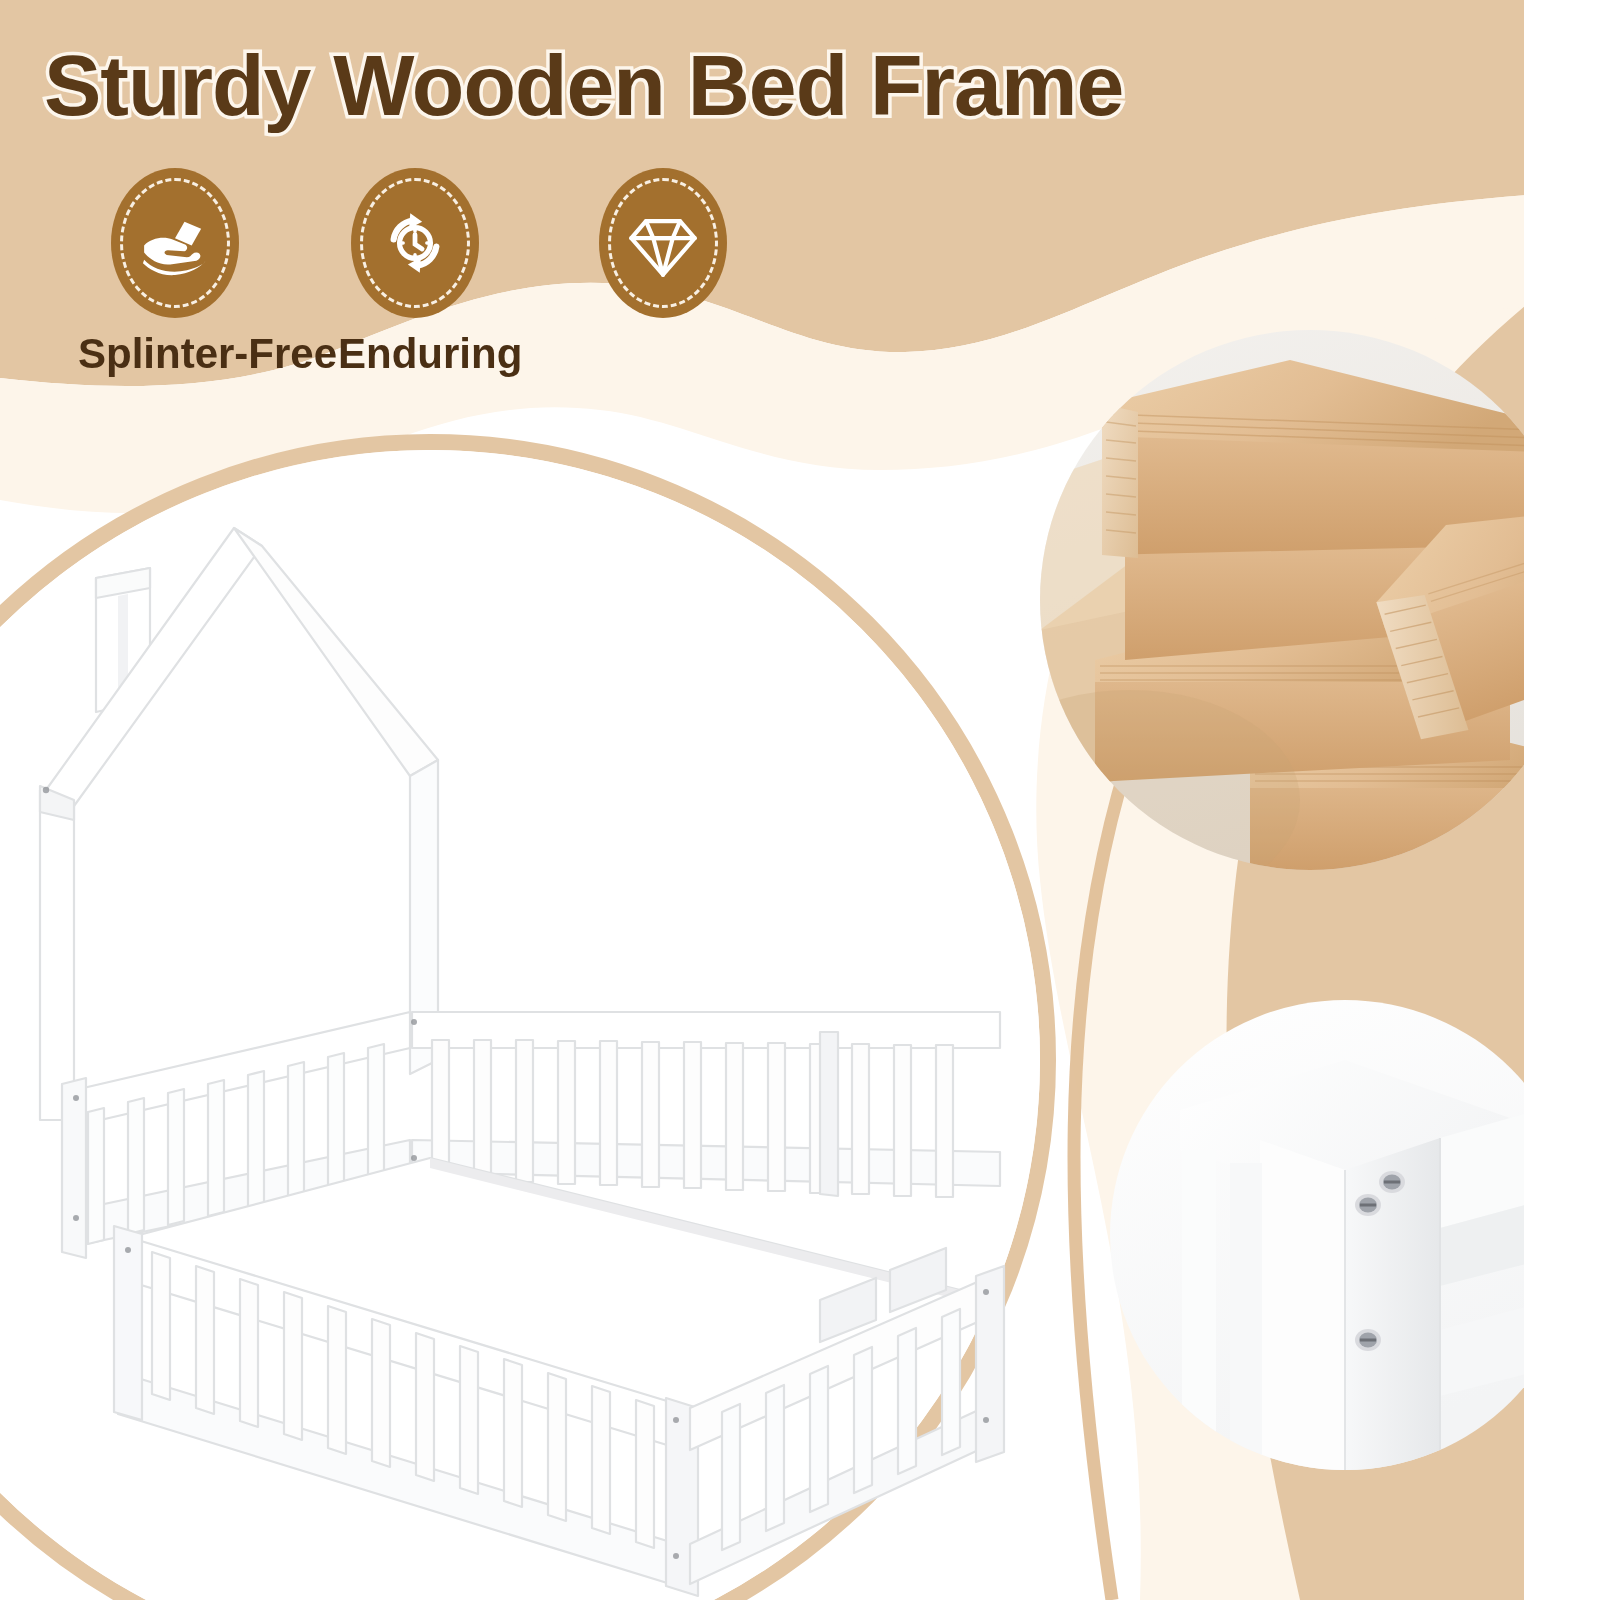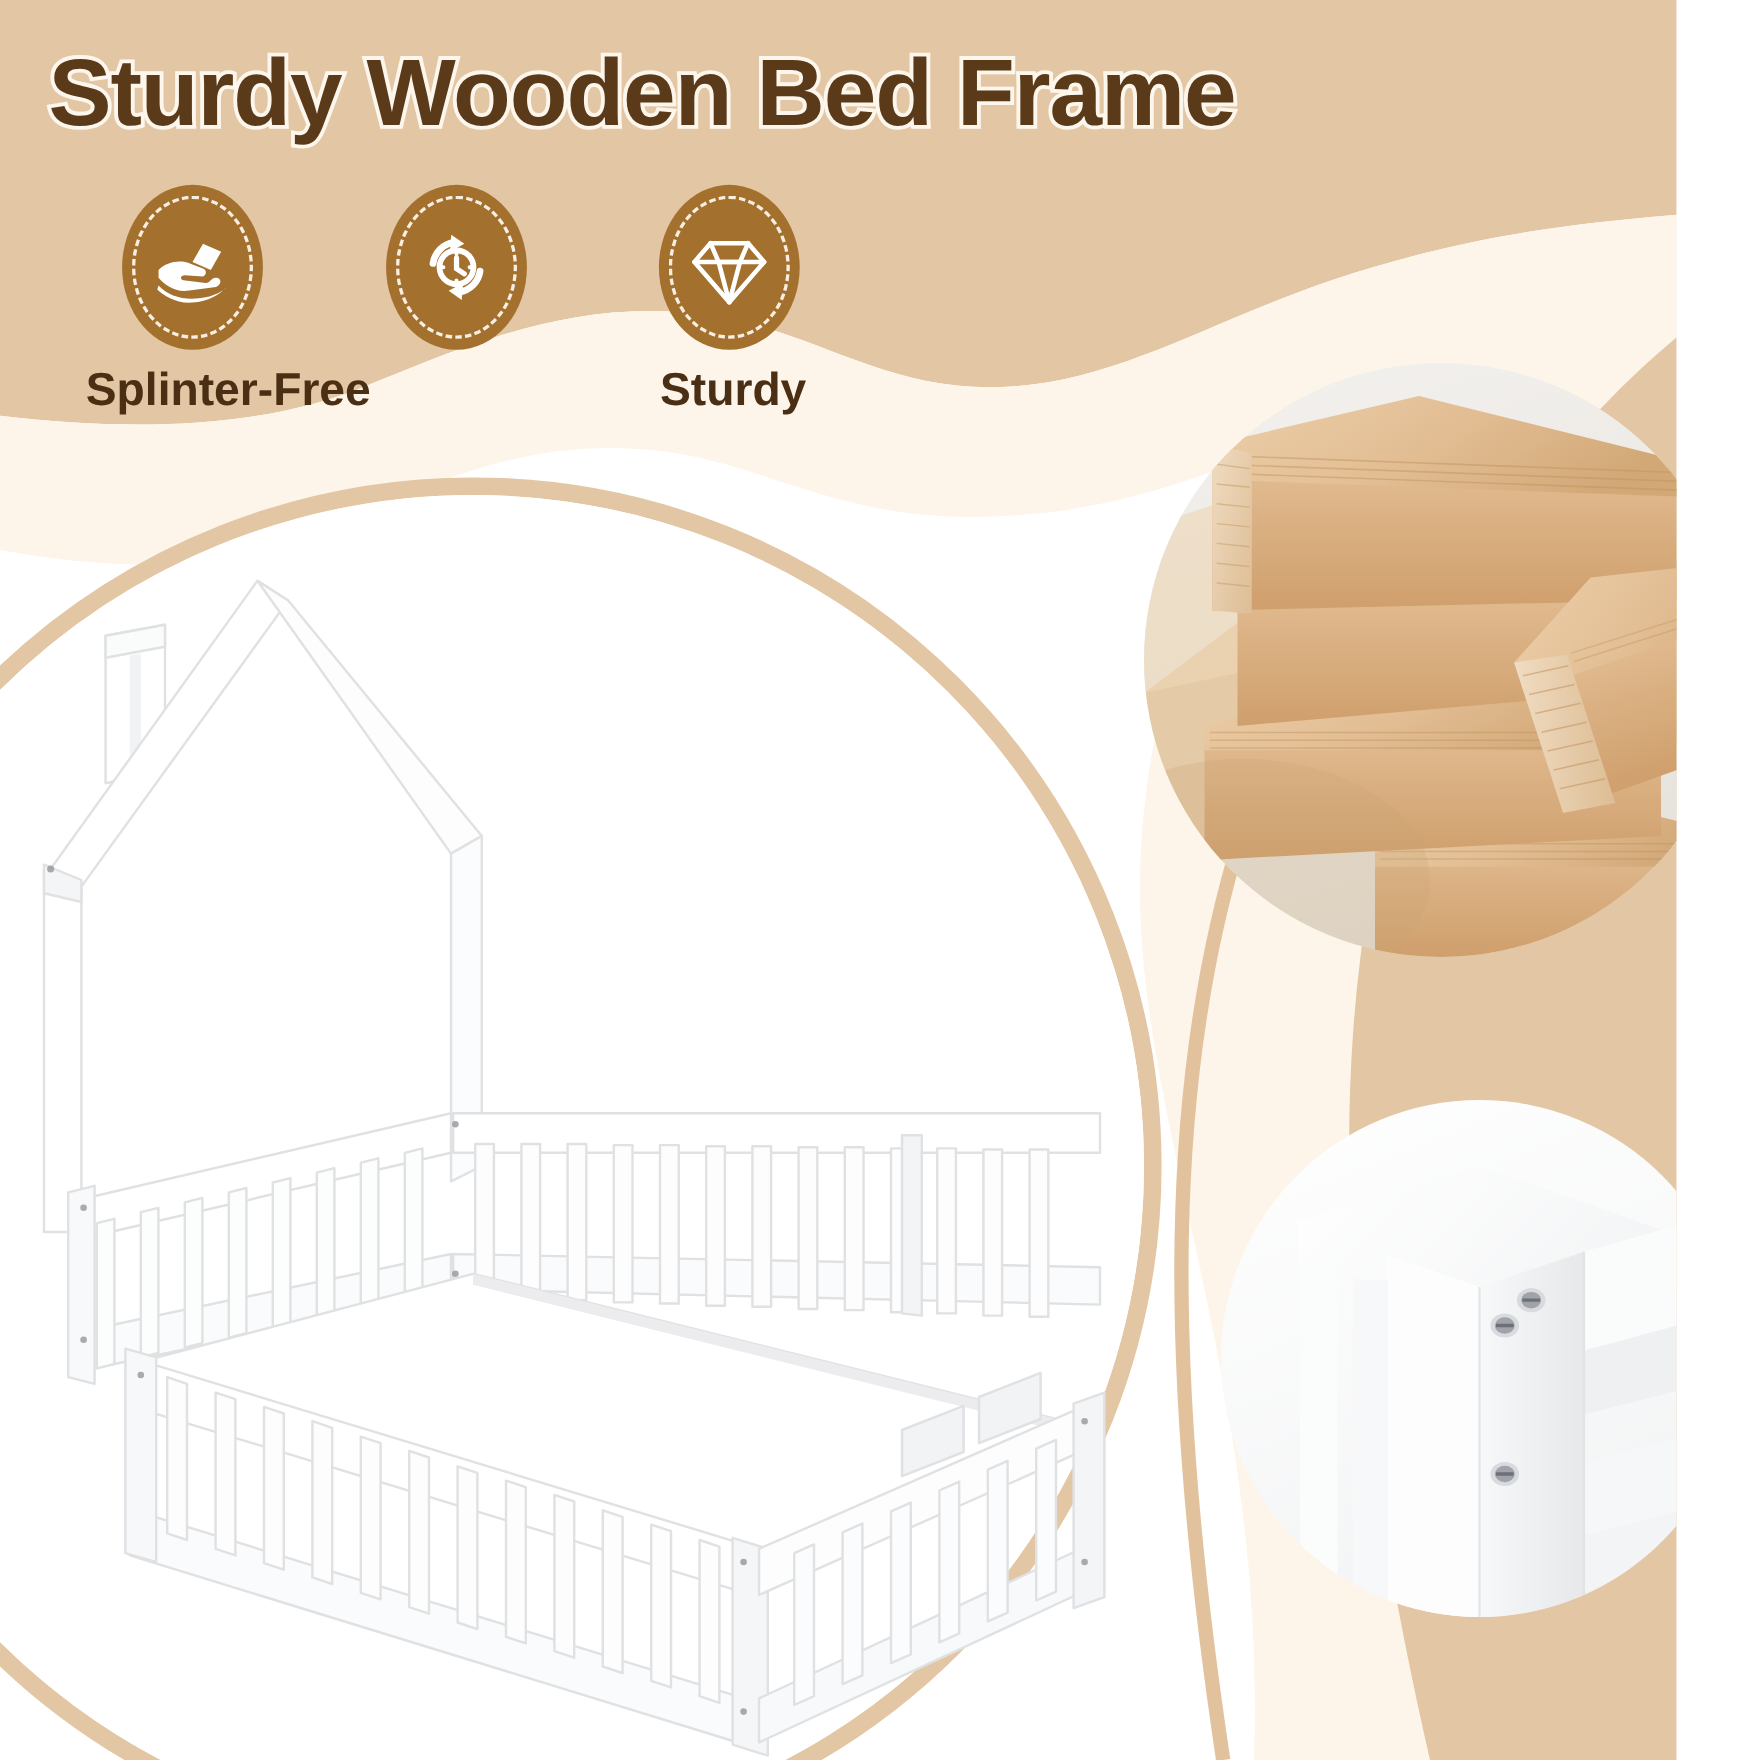--- a/index.html
+++ b/index.html
@@ -399,32 +399,32 @@
 
             <path d="M14 29 A19 19 0 0 1 30 13" stroke-width="5.2"></path>
             <path d="M50 35 A19 19 0 0 1 34 51" stroke-width="5.2"></path>
           </g>
           <g fill="#ffffff">
             <path d="M28 7 L38 14 L27 20 Z"></path>
             <path d="M36 57 L26 50 L37 44 Z"></path>
           </g>
         </svg>
       </div>
+      <div class="flabel">Enduring</div>
     </div>
 
     <div class="feature" id="feat-2">
       <div class="badge">
         <svg width="78" height="78" viewBox="0 0 64 64">
           <g fill="none" stroke="#ffffff" stroke-width="3.4" stroke-linejoin="round" stroke-linecap="round">
             <path d="M18 14 H46 L58 28 L32 58 L6 28 Z"></path>
             <path d="M6 28 H58"></path>
             <path d="M18 14 L24 28 L32 58"></path>
             <path d="M46 14 L40 28 L32 58"></path>
             <path d="M24 28 H40"></path>
           </g>
         </svg>
       </div>
-      <div class="flabel">Sturdy</div>
     </div>
   </div>
 
 
 </div>
 
 </body></html>

